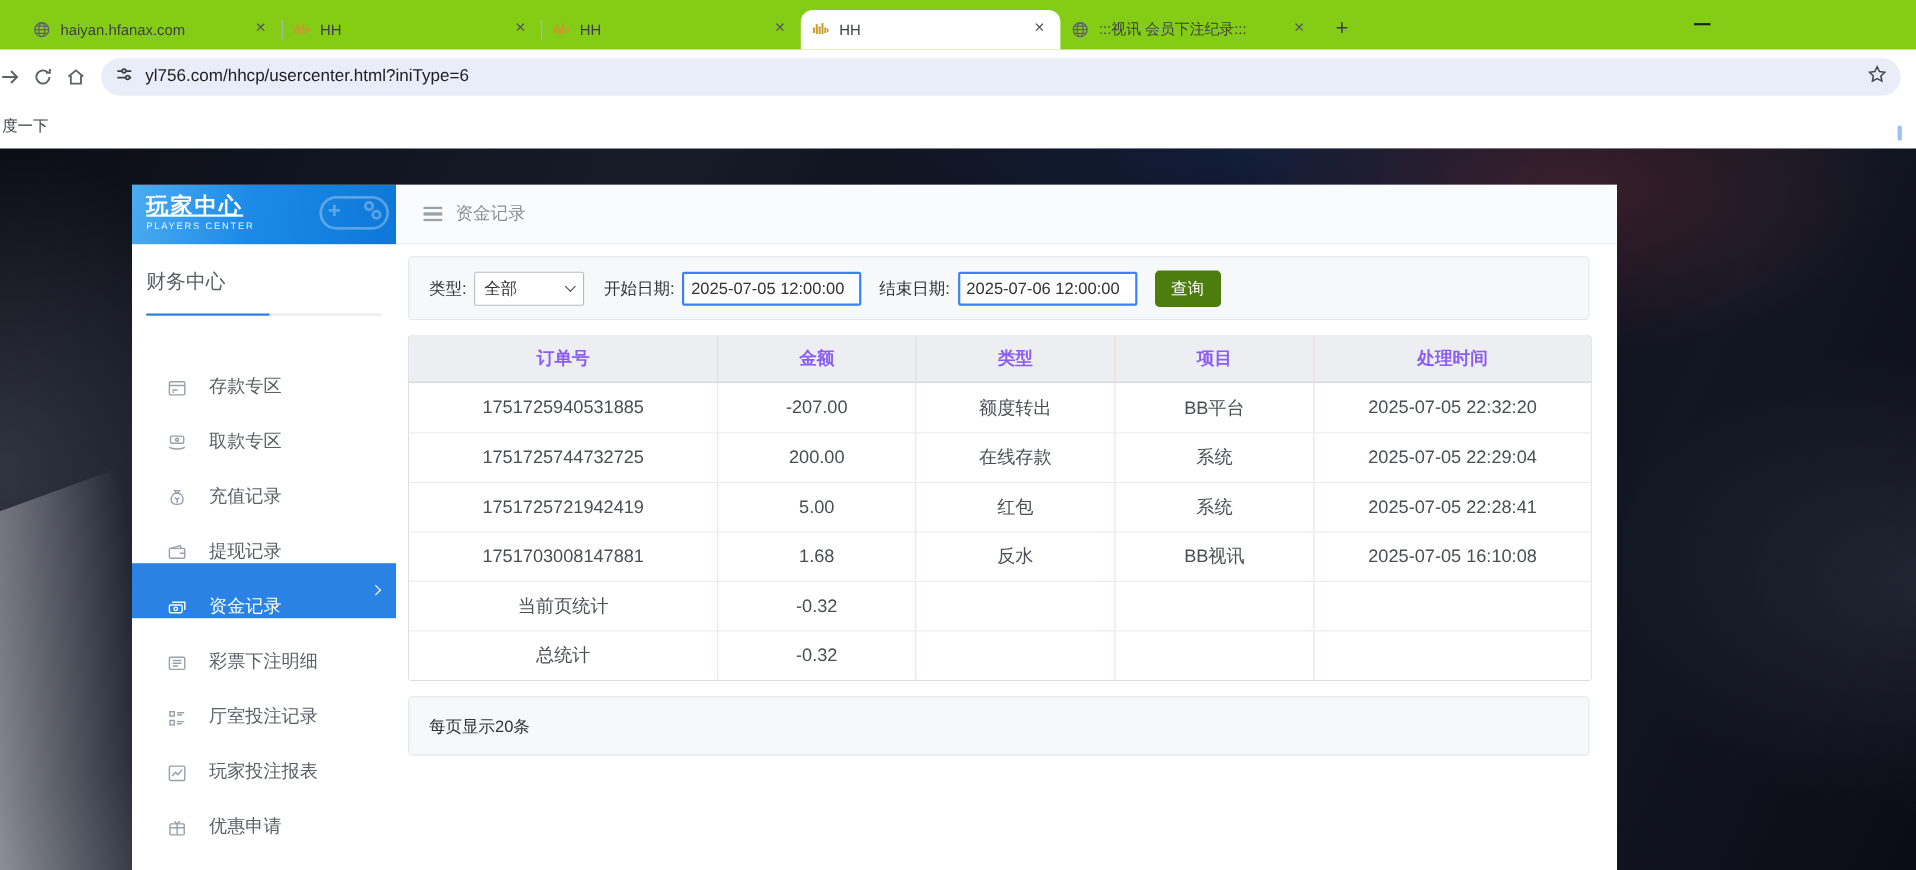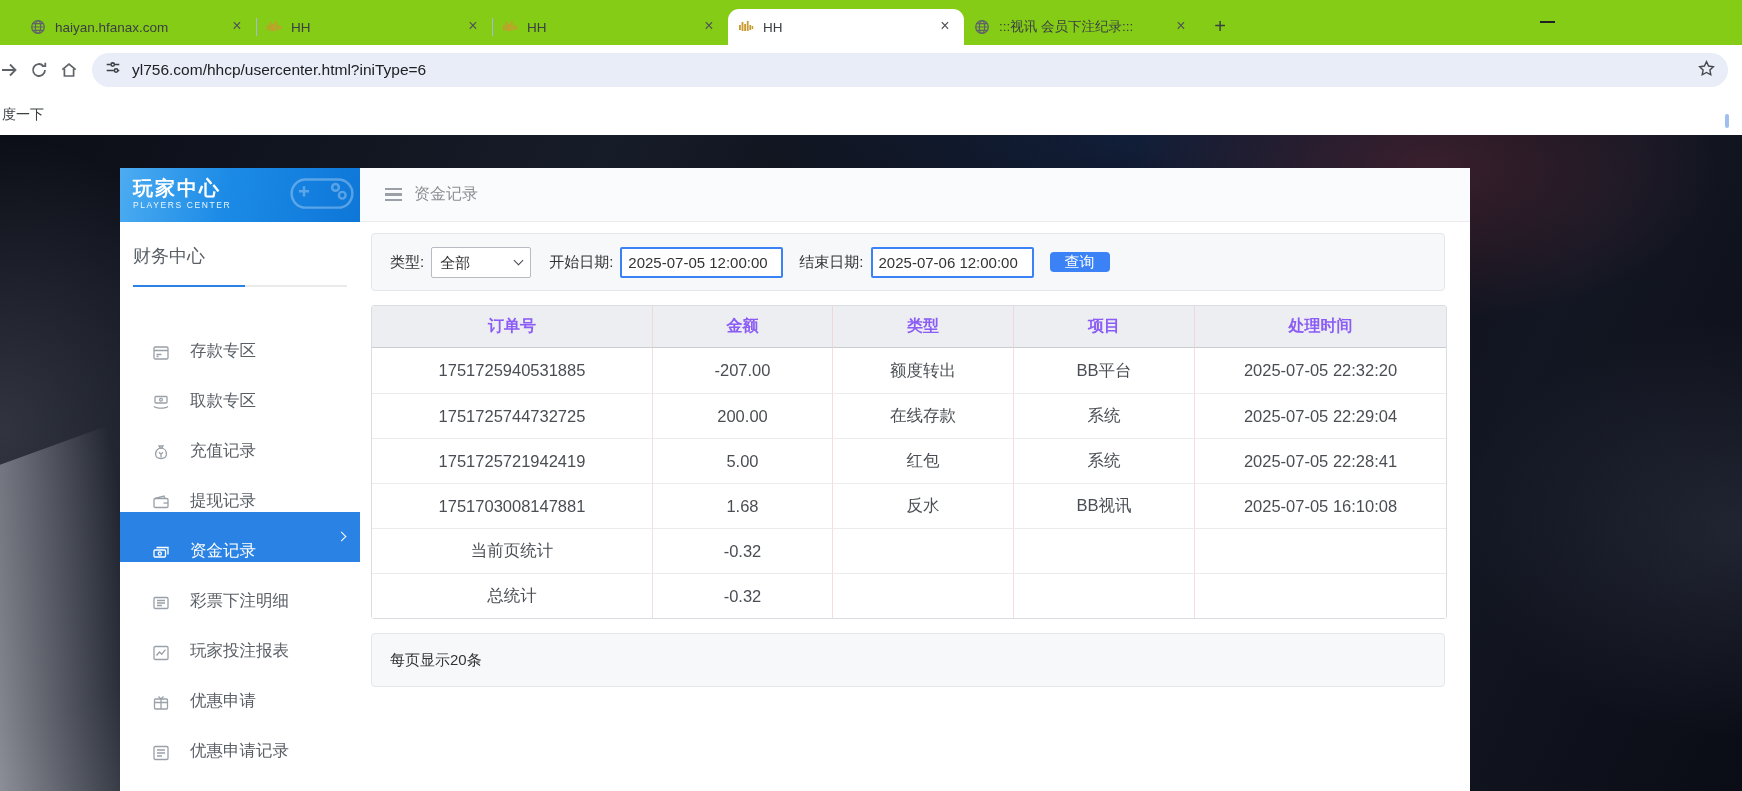--- a/index.html
+++ b/index.html
@@ -36,21 +36,21 @@
       radial-gradient(400px 300px at 100% 60%, rgba(70,75,95,.35), transparent 70%),
       linear-gradient(115deg, #0b0e16 0%, #171c29 30%, #060810 55%, #131723 80%, #0a0d15 100%);
   }
   .bg-streak { position:absolute; left:-150px; top:330px; width:380px; height:460px; transform:rotate(-20deg);
     background:linear-gradient(100deg, rgba(222,225,232,.96) 15%, rgba(222,225,232,0) 75%); }
 
   
   .sidebar { position:absolute; left:120px; top:33px; width:240px; height:623px; background:#fff; overflow:hidden; }
   .sidebar-head { position:relative; height:54px; padding:8px 0 0 13px; overflow:hidden;
     background:linear-gradient(100deg,#4cacf1 0%,#1b8ae6 45%,#0e77d8 100%); }
-  .sb-title { font-size:20px; font-weight:bold; color:#fff; letter-spacing:2px; line-height:24px; }
+  .sb-title { font-size:20px; font-weight:bold; color:#fff; letter-spacing:2px; line-height:24px;text-decoration:underline; }
   .sb-sub { font-size:8.5px; color:#eaf6ff; letter-spacing:1.6px; }
   .sb-pad-ico { position:absolute; right:2px; top:2px; opacity:.75; }
   .sb-section { height:90px; padding:22px 13px 0; }
   .sb-section-title { font-size:18px; color:#5a5f66; }
   .sb-underline { margin-top:17px; height:2px; background:#eaeaea; position:relative; }
   .sb-underline i { position:absolute; left:0; top:0; width:112px; height:2px; background:#2a82e4; }
   .sb-item { height:50px; display:flex; align-items:flex-end; padding-left:32px; color:#5a5f66; font-size:16.5px; position:relative; }
   .sb-ico { width:18px; height:18px; color:#99a0a8; margin-right:20px; display:flex; align-items:center; }
   .sb-item.active { background:#2a82e4; color:#fff; }
   .sb-item.active .sb-ico { color:#fff; }
@@ -71,21 +71,21 @@
   .filter { height:58px; background:#f7f8fa; border:1px solid #e4e7ea; border-radius:4px;
     display:flex; align-items:center; padding-left:18px; font-size:15px; color:#333; }
   .f-label { margin-right:7px; }
   .select-wrap { position:relative; margin-right:18px; }
   .type-select { width:100px; height:31px; border:1px solid #b8bcc2; border-radius:2px; background:#fff;
     font-size:15px; color:#333; padding:0 20px 0 8px; appearance:none; -webkit-appearance:none;
     font-family:"Liberation Sans","DejaVu Sans",sans-serif; }
   .sel-chev { position:absolute; right:9px; top:10px; width:7px; height:7px; border-right:1.6px solid #44484e; border-bottom:1.6px solid #44484e; transform:rotate(45deg); pointer-events:none; }
   .date-input { width:163px; height:31px; border:2px solid #3b82f6; border-radius:2px; background:#fff;
     font-size:15px; color:#333; padding:0 6px; margin-right:16px; font-family:"Liberation Sans","DejaVu Sans",sans-serif; }
-  .query-btn { height:20px; padding:0 15px; background:#3b82f6; border:none; border-radius:4px; color:#fff; font-size:15px;
+  .query-btn { height:33px; padding:0 15px; background:#4d7c0f; border:none; border-radius:4px; color:#fff; font-size:15px;
     font-family:"Liberation Sans","DejaVu Sans",sans-serif; }
 
   table.records { width:100%; margin-top:14px; border-collapse:separate; border-spacing:0; border:1px solid #d9dce0; border-radius:3px; table-layout:fixed; }
   .records th { height:42px; background:#eceef1; border-bottom:1px solid #c9ccd1; border-left:1px solid #efd8d8;
     font-size:16px; color:#8b5cf6; font-weight:bold; text-align:center; }
   .records th:first-child { border-left:none; }
   .records td { height:45px; border-top:1px solid #ececec; border-left:1px solid #f5dddd; background:#fff;
     font-size:16.5px; color:#4a4e54; text-align:center; }
   .records td:first-child { border-left:none; }
   .records tbody tr:first-child td { border-top:none; }
@@ -298,20 +298,30 @@
               <svg viewBox="0 0 18 18" width="18" height="18" fill="none" stroke="currentColor" stroke-width="1.3">
                 <rect x="2" y="3.5" width="14" height="11" rx="1.2"></rect>
                 <path d="M5 6.5h8M5 9h8M5 11.5h5"></path>
               </svg>
             </span>
             <span>彩票下注明细</span>
           </div>
           <div class="sb-item">
             <span class="sb-ico">
               <svg viewBox="0 0 18 18" width="18" height="18" fill="none" stroke="currentColor" stroke-width="1.3">
+                <rect x="2.5" y="3" width="4" height="4"></rect>
+                <rect x="2.5" y="11" width="4" height="4"></rect>
+                <path d="M9 4h6.5M9 6h4.5M9 12h6.5M9 14h4.5"></path>
+              </svg>
+            </span>
+            <span>厅室投注记录</span>
+          </div>
+          <div class="sb-item">
+            <span class="sb-ico">
+              <svg viewBox="0 0 18 18" width="18" height="18" fill="none" stroke="currentColor" stroke-width="1.3">
                 <rect x="2" y="2.5" width="14" height="13" rx="1.2"></rect>
                 <path d="M4.5 11.5L7.5 8l2.2 2.2 3.8-4.5"></path>
               </svg>
             </span>
             <span>玩家投注报表</span>
           </div>
           <div class="sb-item">
             <span class="sb-ico">
               <svg viewBox="0 0 18 18" width="18" height="18" fill="none" stroke="currentColor" stroke-width="1.3">
                 <rect x="2.5" y="5" width="13" height="10" rx="1"></rect>

